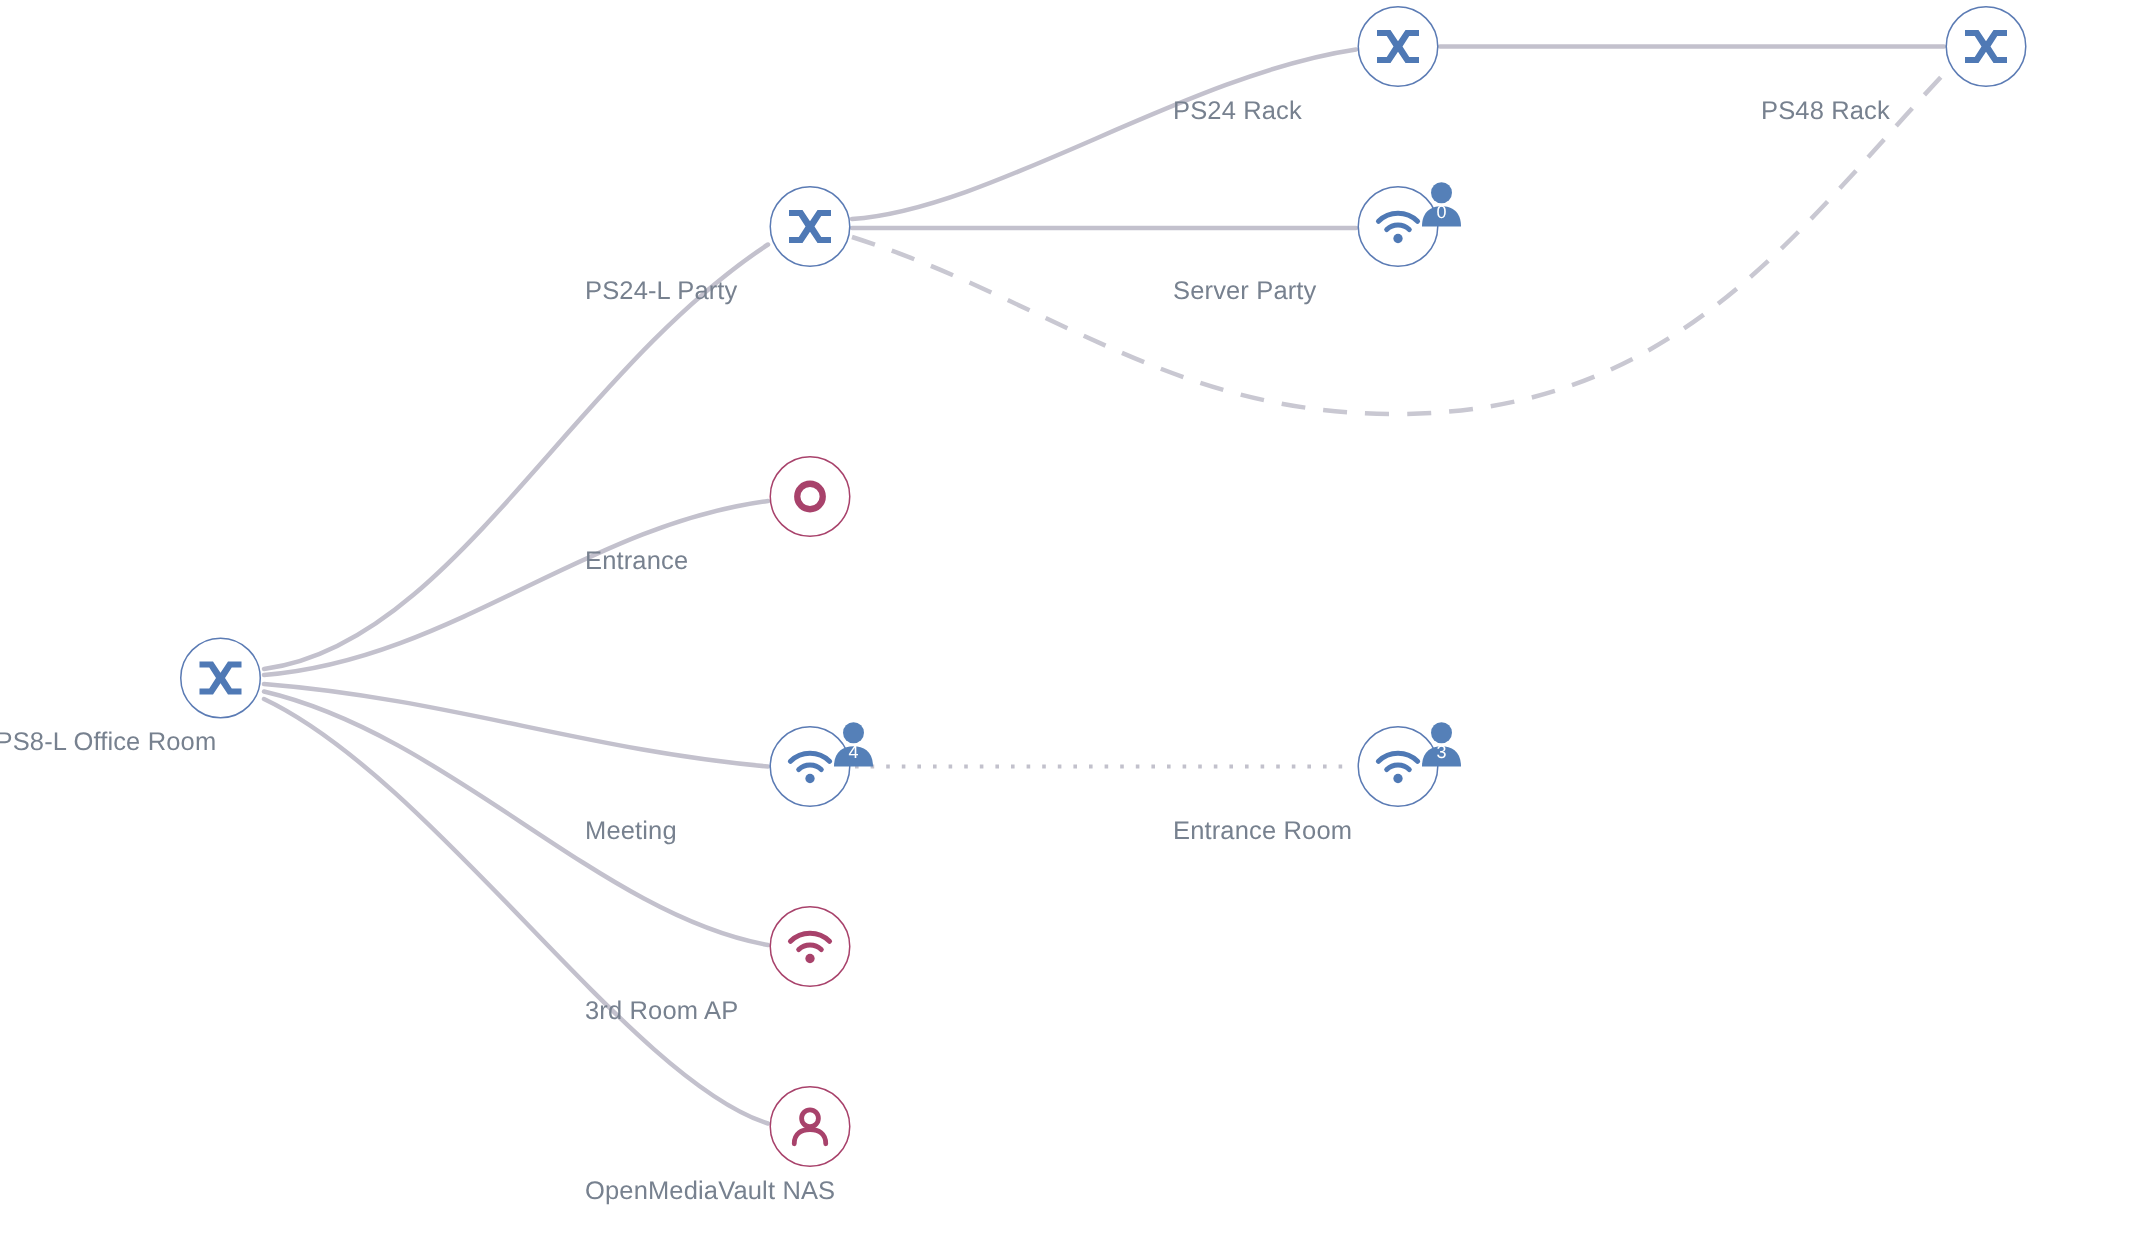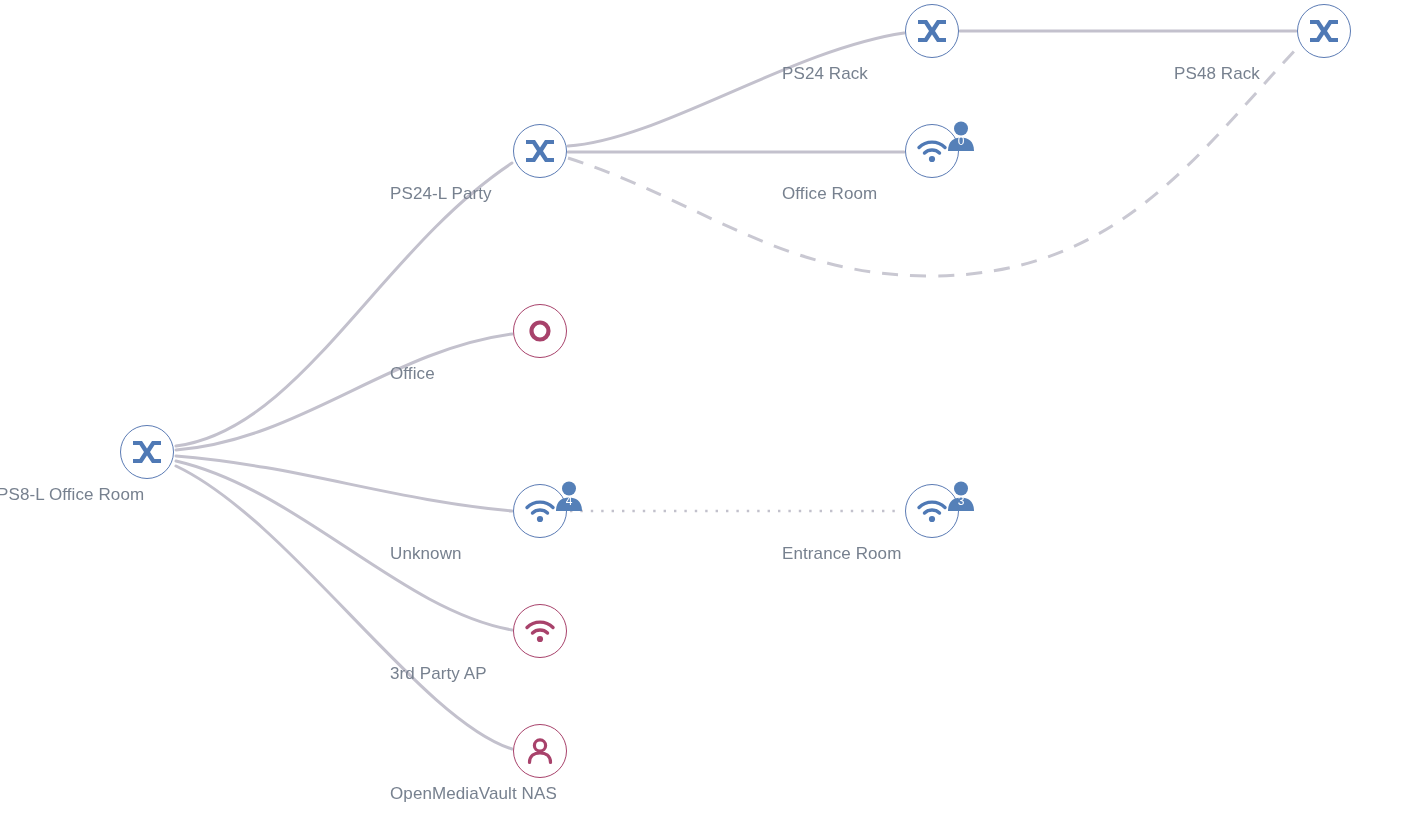--- a/index.html
+++ b/index.html
@@ -153,48 +153,48 @@
         <circle cx="16" cy="21" r="3.1" fill="#4f79b5"></circle>
       </svg>
     </div>
     <div class="badge">
       <svg width="34" height="34" viewBox="0 0 34 34">
         <circle cx="17" cy="9.5" r="7" fill="#5580b8"></circle>
         <path d="M4 32 C4 22 10 18.5 17 18.5 C24 18.5 30 22 30 32 Z" fill="#5580b8"></path>
       </svg>
       <div class="badge-num">0</div>
     </div>
-    <div class="node-label">Office Room</div>
+    <div class="node-label">Server Party</div>
   </div>
 
   <div class="node maroon" style="left:540px; top:331px;">
     <div class="node-circle">
       <svg width="26" height="26" viewBox="0 0 26 26">
         <circle cx="13" cy="13" r="8.5" fill="none" stroke="#a8426b" stroke-width="4.2"></circle>
       </svg>
     </div>
-    <div class="node-label">Office</div>
+    <div class="node-label">Entrance</div>
   </div>
 
   <div class="node blue" style="left:540px; top:511px;">
     <div class="node-circle">
       <svg width="32" height="26" viewBox="0 0 32 26">
         <path d="M3 9.5 A18.5 18.5 0 0 1 29 9.5" fill="none" stroke="#4f79b5" stroke-width="3.4" stroke-linecap="round"></path>
         <path d="M8.5 15 A11 11 0 0 1 23.5 15" fill="none" stroke="#4f79b5" stroke-width="3.4" stroke-linecap="round"></path>
         <circle cx="16" cy="21" r="3.1" fill="#4f79b5"></circle>
       </svg>
     </div>
     <div class="badge">
       <svg width="34" height="34" viewBox="0 0 34 34">
         <circle cx="17" cy="9.5" r="7" fill="#5580b8"></circle>
         <path d="M4 32 C4 22 10 18.5 17 18.5 C24 18.5 30 22 30 32 Z" fill="#5580b8"></path>
       </svg>
       <div class="badge-num">4</div>
     </div>
-    <div class="node-label">Unknown</div>
+    <div class="node-label">Meeting</div>
   </div>
 
   <div class="node blue" style="left:932px; top:511px;">
     <div class="node-circle">
       <svg width="32" height="26" viewBox="0 0 32 26">
         <path d="M3 9.5 A18.5 18.5 0 0 1 29 9.5" fill="none" stroke="#4f79b5" stroke-width="3.4" stroke-linecap="round"></path>
         <path d="M8.5 15 A11 11 0 0 1 23.5 15" fill="none" stroke="#4f79b5" stroke-width="3.4" stroke-linecap="round"></path>
         <circle cx="16" cy="21" r="3.1" fill="#4f79b5"></circle>
       </svg>
     </div>
@@ -209,21 +209,21 @@
   </div>
 
   <div class="node maroon" style="left:540px; top:631px;">
     <div class="node-circle">
       <svg width="32" height="26" viewBox="0 0 32 26">
         <path d="M3 9.5 A18.5 18.5 0 0 1 29 9.5" fill="none" stroke="#a8426b" stroke-width="3.4" stroke-linecap="round"></path>
         <path d="M8.5 15 A11 11 0 0 1 23.5 15" fill="none" stroke="#a8426b" stroke-width="3.4" stroke-linecap="round"></path>
         <circle cx="16" cy="21" r="3.1" fill="#a8426b"></circle>
       </svg>
     </div>
-    <div class="node-label">3rd Party AP</div>
+    <div class="node-label">3rd Room AP</div>
   </div>
 
   <div class="node maroon" style="left:540px; top:751px;">
     <div class="node-circle">
       <svg width="30" height="30" viewBox="0 0 30 30">
         <circle cx="15" cy="9.5" r="5.6" fill="none" stroke="#a8426b" stroke-width="3.2"></circle>
         <path d="M4.5 26.5 C4.5 19.5 9.5 17 15 17 C20.5 17 25.5 19.5 25.5 26.5" fill="none" stroke="#a8426b" stroke-width="3.2" stroke-linecap="round"></path>
       </svg>
     </div>
     <div class="node-label">OpenMediaVault NAS</div>

